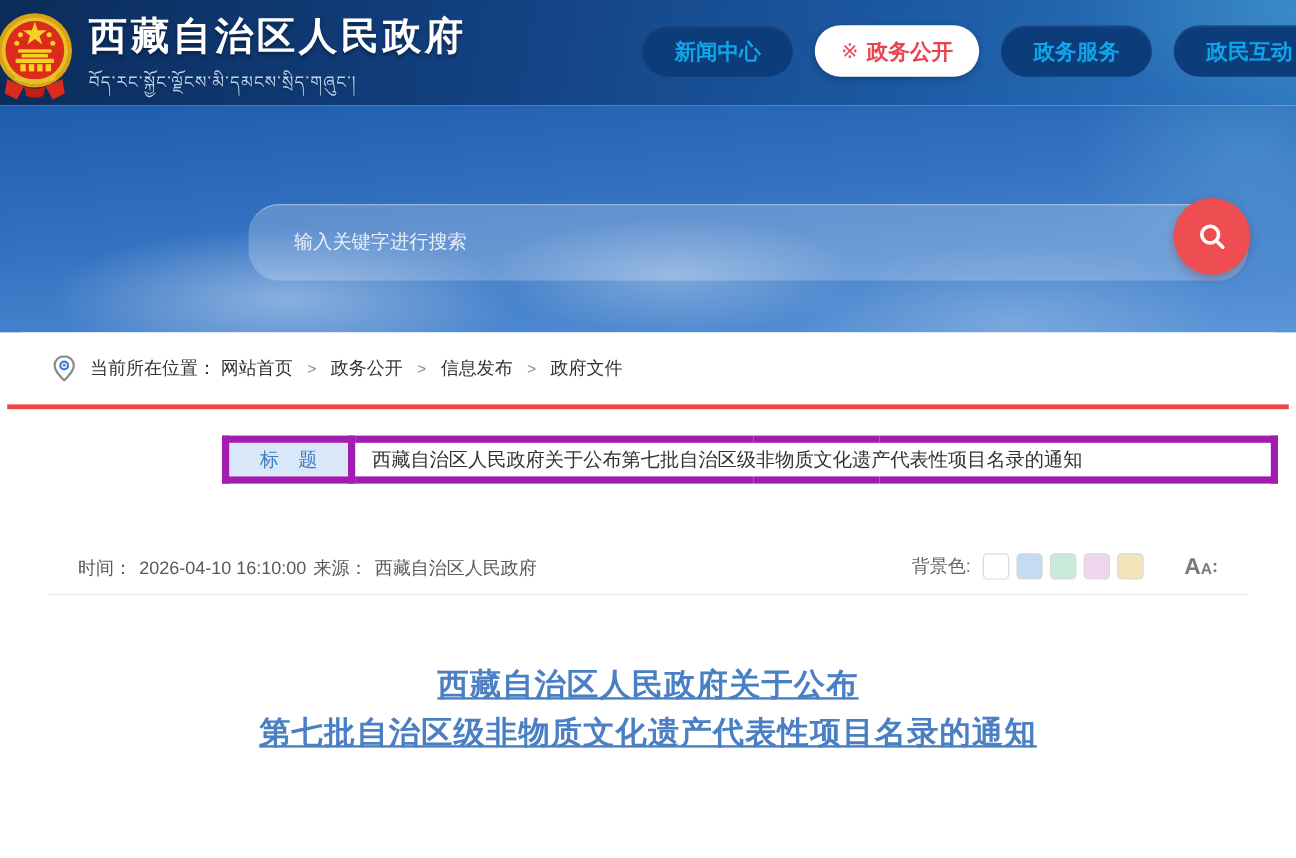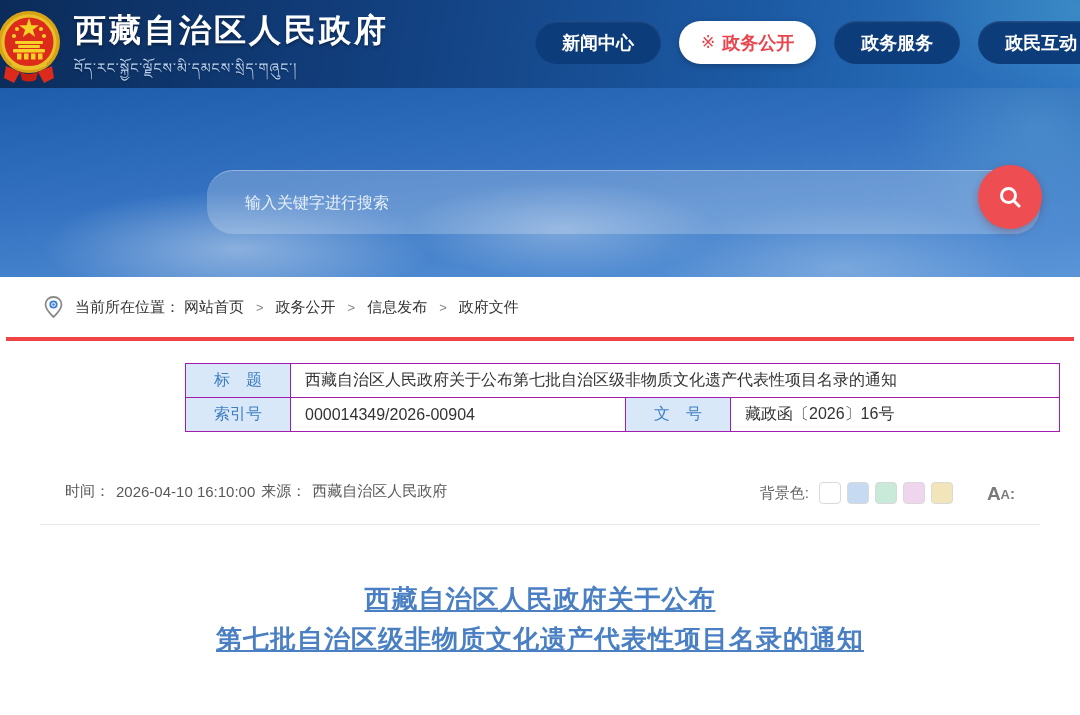--- a/index.html
+++ b/index.html
@@ -14,21 +14,21 @@
   .brand { position:absolute; left:0; top:4px; display:flex; align-items:flex-start; cursor:pointer; }
   .emblem { width:64px; height:80px; margin-left:-2px; flex:0 0 auto; }
   .brand-text { margin-left:12px; padding-top:8px; }
   .site-title { color:#fff; font-size:32px; font-weight:bold; letter-spacing:3px;
     text-shadow:0 2px 3px rgba(0,0,0,.35); line-height:1.15; }
   .site-title-tibetan { color:#b9d2ef; font-size:14px; margin-top:3px; letter-spacing:1px;
     text-shadow:0 1px 2px rgba(0,0,0,.3); }
 
   .main-nav { position:absolute; left:535px; top:21px; display:flex; gap:18px; }
   .nav-pill { height:43px; display:flex; align-items:center; padding:0 27px;
-    background:#0d3c7a; border-radius:22px; color:#ffffff; font-size:18px; font-weight:bold;
+    background:#0d3c7a; border-radius:22px; color:#0ea5e9; font-size:18px; font-weight:bold;
     white-space:nowrap; cursor:pointer; box-shadow:inset 0 1px 2px rgba(255,255,255,.12); }
   .nav-pill.active { background:#ffffff; color:#e8464f; padding:0 22px;
     box-shadow:0 2px 6px rgba(0,0,0,.25); }
   .nav-pill .nav-icon { font-size:17px; margin-right:7px; color:#e8464f; font-weight:normal; }
 
   
   .banner { position:relative; width:1080px; height:189px;
     background:
       radial-gradient(ellipse 300px 90px at 22% 85%, rgba(255,255,255,.38), transparent 65%),
       radial-gradient(ellipse 260px 80px at 52% 75%, rgba(255,255,255,.30), transparent 60%),
@@ -51,27 +51,27 @@
     background:#fff; border-radius:14px 14px 0 0; }
   .breadcrumb-bar { height:64px; display:flex; align-items:center; padding-left:38px;
     border-bottom:4px solid #ef4444; }
   .pin-icon { width:19px; height:22px; margin-right:12px; flex:0 0 auto; }
   .crumb-prefix { font-size:15px; color:#333; }
   .crumb-item { font-size:15px; color:#333; cursor:pointer; margin:0 4px; }
   .crumb-sep { font-size:13px; color:#888; margin:0 8px; }
 
   
   .meta-table { margin:22px 0 0 179px; border-collapse:collapse; table-layout:fixed; }
-  .meta-table td { border:1px solid #a21caf; height:34px; font-size:16px; padding:0 14px;
+  .meta-table td { border:6px solid #a21caf; height:34px; font-size:16px; padding:0 14px;
     overflow:hidden; white-space:nowrap; }
   .meta-table td.lbl { background:#d9e8f8; color:#3e7fc1; text-align:center; padding:0 4px; }
   .meta-table td.val { background:#fff; color:#333; }
 
   
-  .article-meta-row { margin:50px 59px 0 59px; height:30px; display:flex; align-items:flex-start;
+  .article-meta-row { margin:50px 59px 0 59px; height:30px; display:flex; align-items:flex-end;
     font-size:15px; color:#595959; }
   .meta-left { display:flex; align-items:center; gap:6px; white-space:nowrap; }
   .meta-right { margin-left:auto; display:flex; align-items:center; }
   .bg-label { color:#666; margin-right:10px; white-space:nowrap; }
   .swatch { width:22px; height:22px; border-radius:4px; border:1px solid #d9d9d9;
     margin-right:6px; cursor:pointer; display:inline-block; }
   .font-size-ctrl { margin-left:28px; color:#7a7a7a; font-weight:bold; cursor:pointer;
     display:flex; align-items:flex-end; white-space:nowrap; }
   .fs-large { font-size:19px; line-height:1; }
   .fs-small { font-size:13px; line-height:1.2; }
@@ -167,26 +167,20 @@
         <col style="width:105px">
         <col style="width:335px">
         <col style="width:105px">
         <col style="width:329px">
       </colgroup>
     <tbody>
         <tr>
       <td class="lbl">标　题</td>
       <td class="val" colspan="3">西藏自治区人民政府关于公布第七批自治区级非物质文化遗产代表性项目名录的通知</td>
     </tr>
-    <tr>
-      <td class="lbl">索引号</td>
-      <td class="val">000014349/2026-00904</td>
-      <td class="lbl">文　号</td>
-      <td class="val">藏政函〔2026〕16号</td>
-    </tr>
   </tbody>
     </table>
 
   <div class="article-meta-row">
     <div class="meta-left">
       <span>时间：</span>
       <span>2026-04-10 16:10:00</span>
       <span>来源：</span>
       <span>西藏自治区人民政府</span>
     </div>

